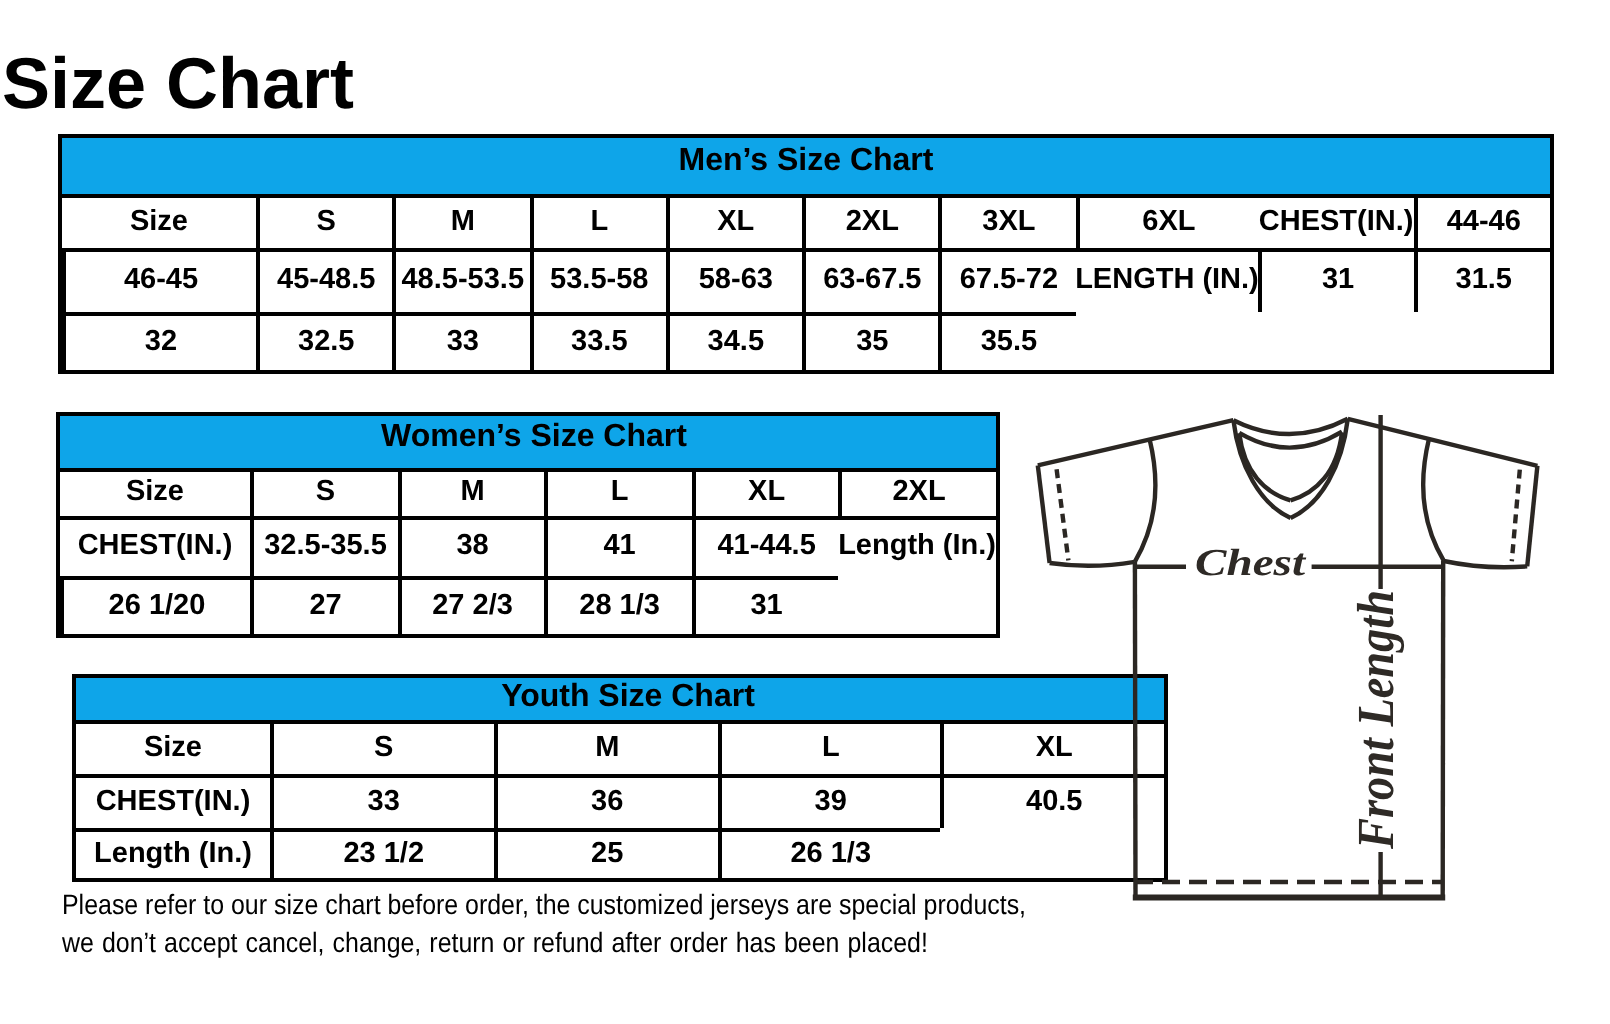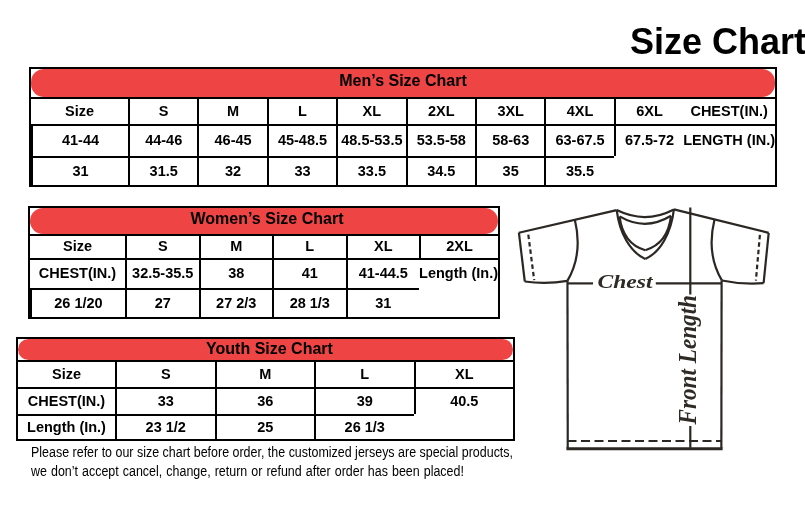--- a/index.html
+++ b/index.html
@@ -1,67 +1,66 @@
 <!DOCTYPE html>
 <html><head>
 <meta charset="utf-8">
 <style>
 * { box-sizing: border-box; margin: 0; padding: 0; }
 html,body { width:805px; height:512px; background:#fff; }
 #page { position:relative; width:805px; height:512px; background:#fff; overflow:hidden;
   font-family:"Liberation Sans", sans-serif; color:#000; }
-#title { position:absolute; left:1px; top:24px; width:805px; text-align:right;
+#title { position:absolute; left:1px; top:24px; width:805px; text-align:left;
   font-size:36px; font-weight:bold; line-height:36px; }
 .tbl { position:absolute; display:grid; border:2px solid #000; }
 .tbl > div { display:flex; align-items:center; justify-content:center; padding-bottom:2px;
   font-weight:bold; font-size:14.5px; white-space:nowrap; }
-.tbl > div.hd { grid-column:1 / -1; background:#ef4444; font-size:16px; padding-bottom:5px;border-radius:13px; }
+.tbl > div.hd { grid-column:1 / -1; background:#0ea5e9; font-size:16px; padding-bottom:5px; }
 .bt { border-top:2px solid #000; }
 .bl { border-left:2px solid #000; }
 #men { left:29px; top:67px; width:748px; height:120px;
   grid-template-columns:97px repeat(9,1fr); grid-template-rows:28px 27px 32px 1fr; }
 #women { left:28px; top:206px; width:472px; height:113px;
   grid-template-columns:95px repeat(5,1fr); grid-template-rows:26px 24px 30px 1fr;text-align:center; }
-#youth { left:16px; top:337px; width:499px; height:104px;
+#youth { left:36px; top:337px; width:548px; height:104px;
   grid-template-columns:97px repeat(4,1fr); grid-template-rows:21px 27px 27px 1fr; }
 #note { position:absolute; left:31px; top:443px; font-size:14px; line-height:18.6px;
   transform:scaleX(0.89); transform-origin:0 0; white-space:nowrap; }
 svg { position:absolute; left:505px; top:195px; }
 .shirt { stroke:#2b2723; fill:none; stroke-width:2.2; }
 </style>
 </head>
 <body>
 <div id="page">
 <div id="title">Size Chart</div>
 
 <div class="tbl" id="men">
   <div class="hd">Men’s Size Chart</div>
   <div class="bt">Size</div>
       <div class="bt bl">S</div>
       <div class="bt bl">M</div>
       <div class="bt bl">L</div>
       <div class="bt bl">XL</div>
       <div class="bt bl">2XL</div>
       <div class="bt bl">3XL</div>
-      <div class="bt bl">4XL</div>
       <div class="bt bl">6XL</div>
   <div class="bt">CHEST(IN.)</div>
-      <div class="bt bl">41-44</div>
       <div class="bt bl">44-46</div>
       <div class="bt bl">46-45</div>
       <div class="bt bl">45-48.5</div>
       <div class="bt bl">48.5-53.5</div>
       <div class="bt bl">53.5-58</div>
       <div class="bt bl">58-63</div>
       <div class="bt bl">63-67.5</div>
       <div class="bt bl">67.5-72</div>
   <div class="bt">LENGTH (IN.)</div>
       <div class="bt bl">31</div>
       <div class="bt bl">31.5</div>
       <div class="bt bl">32</div>
+      <div class="bt bl">32.5</div>
       <div class="bt bl">33</div>
       <div class="bt bl">33.5</div>
       <div class="bt bl">34.5</div>
       <div class="bt bl">35</div>
       <div class="bt bl">35.5</div>
 </div>
 
 <div class="tbl" id="women">
   <div class="hd" style="padding-left:6px">Women’s Size Chart</div>
   <div class="bt">Size</div>

